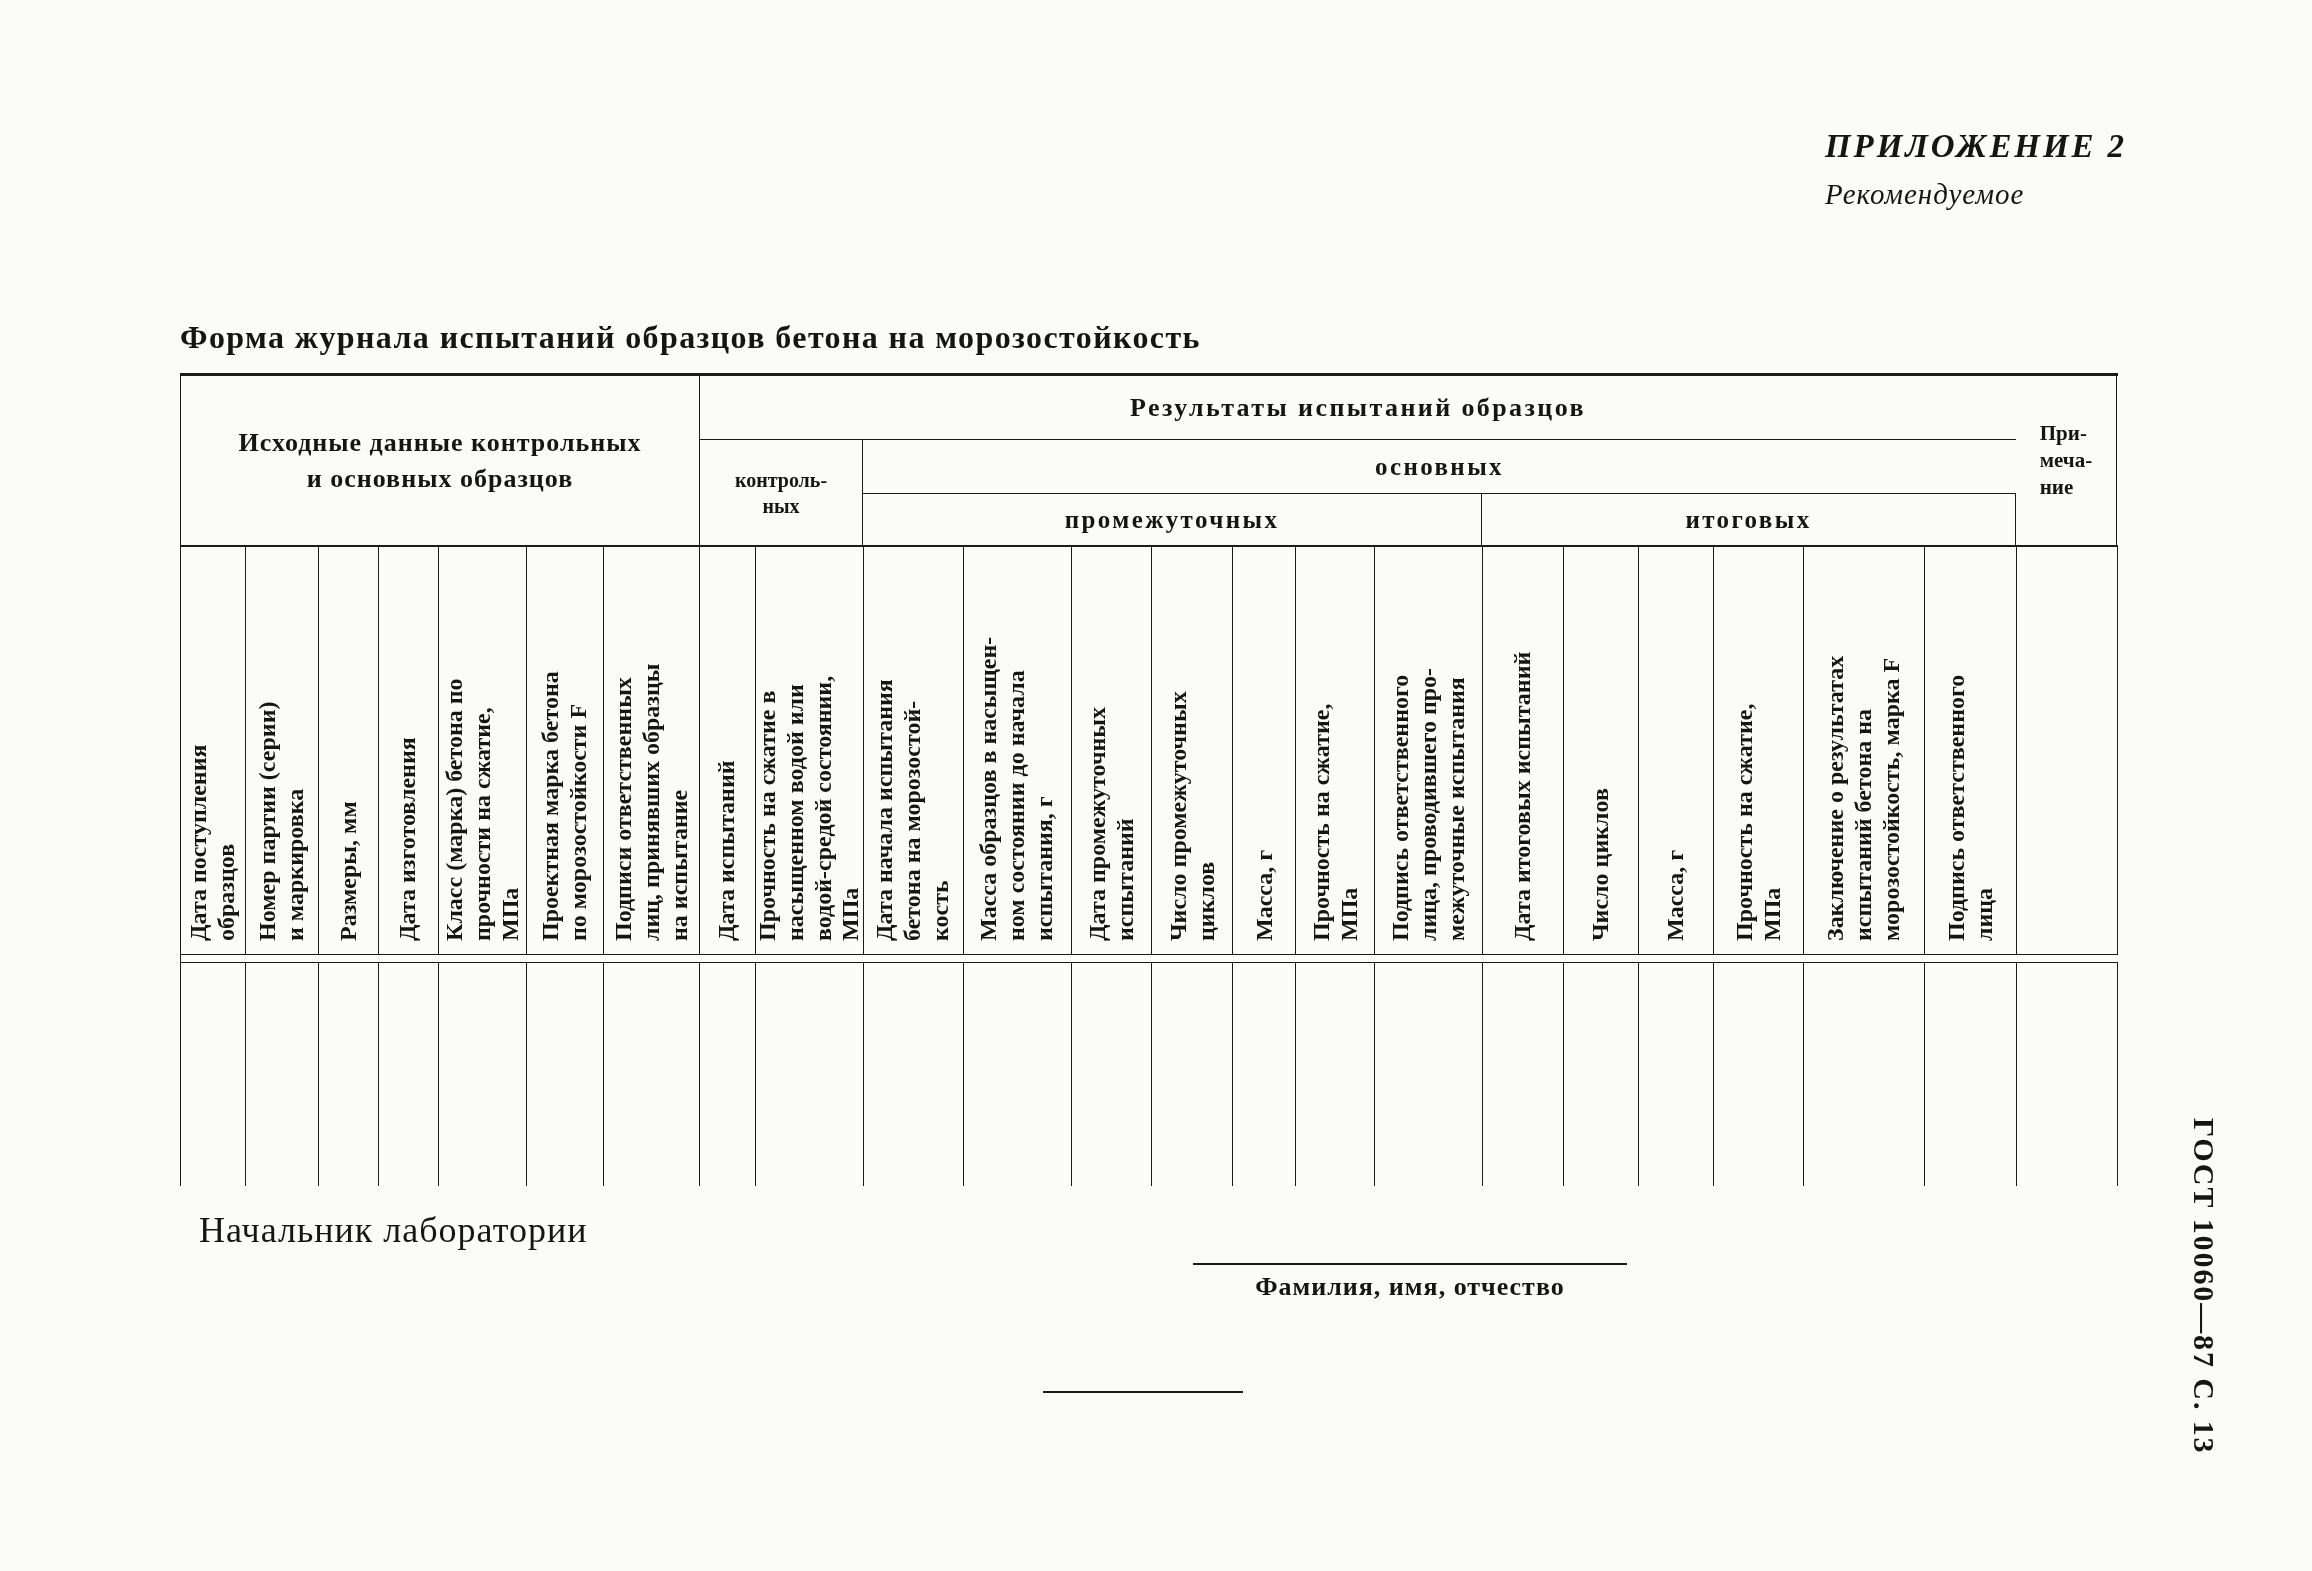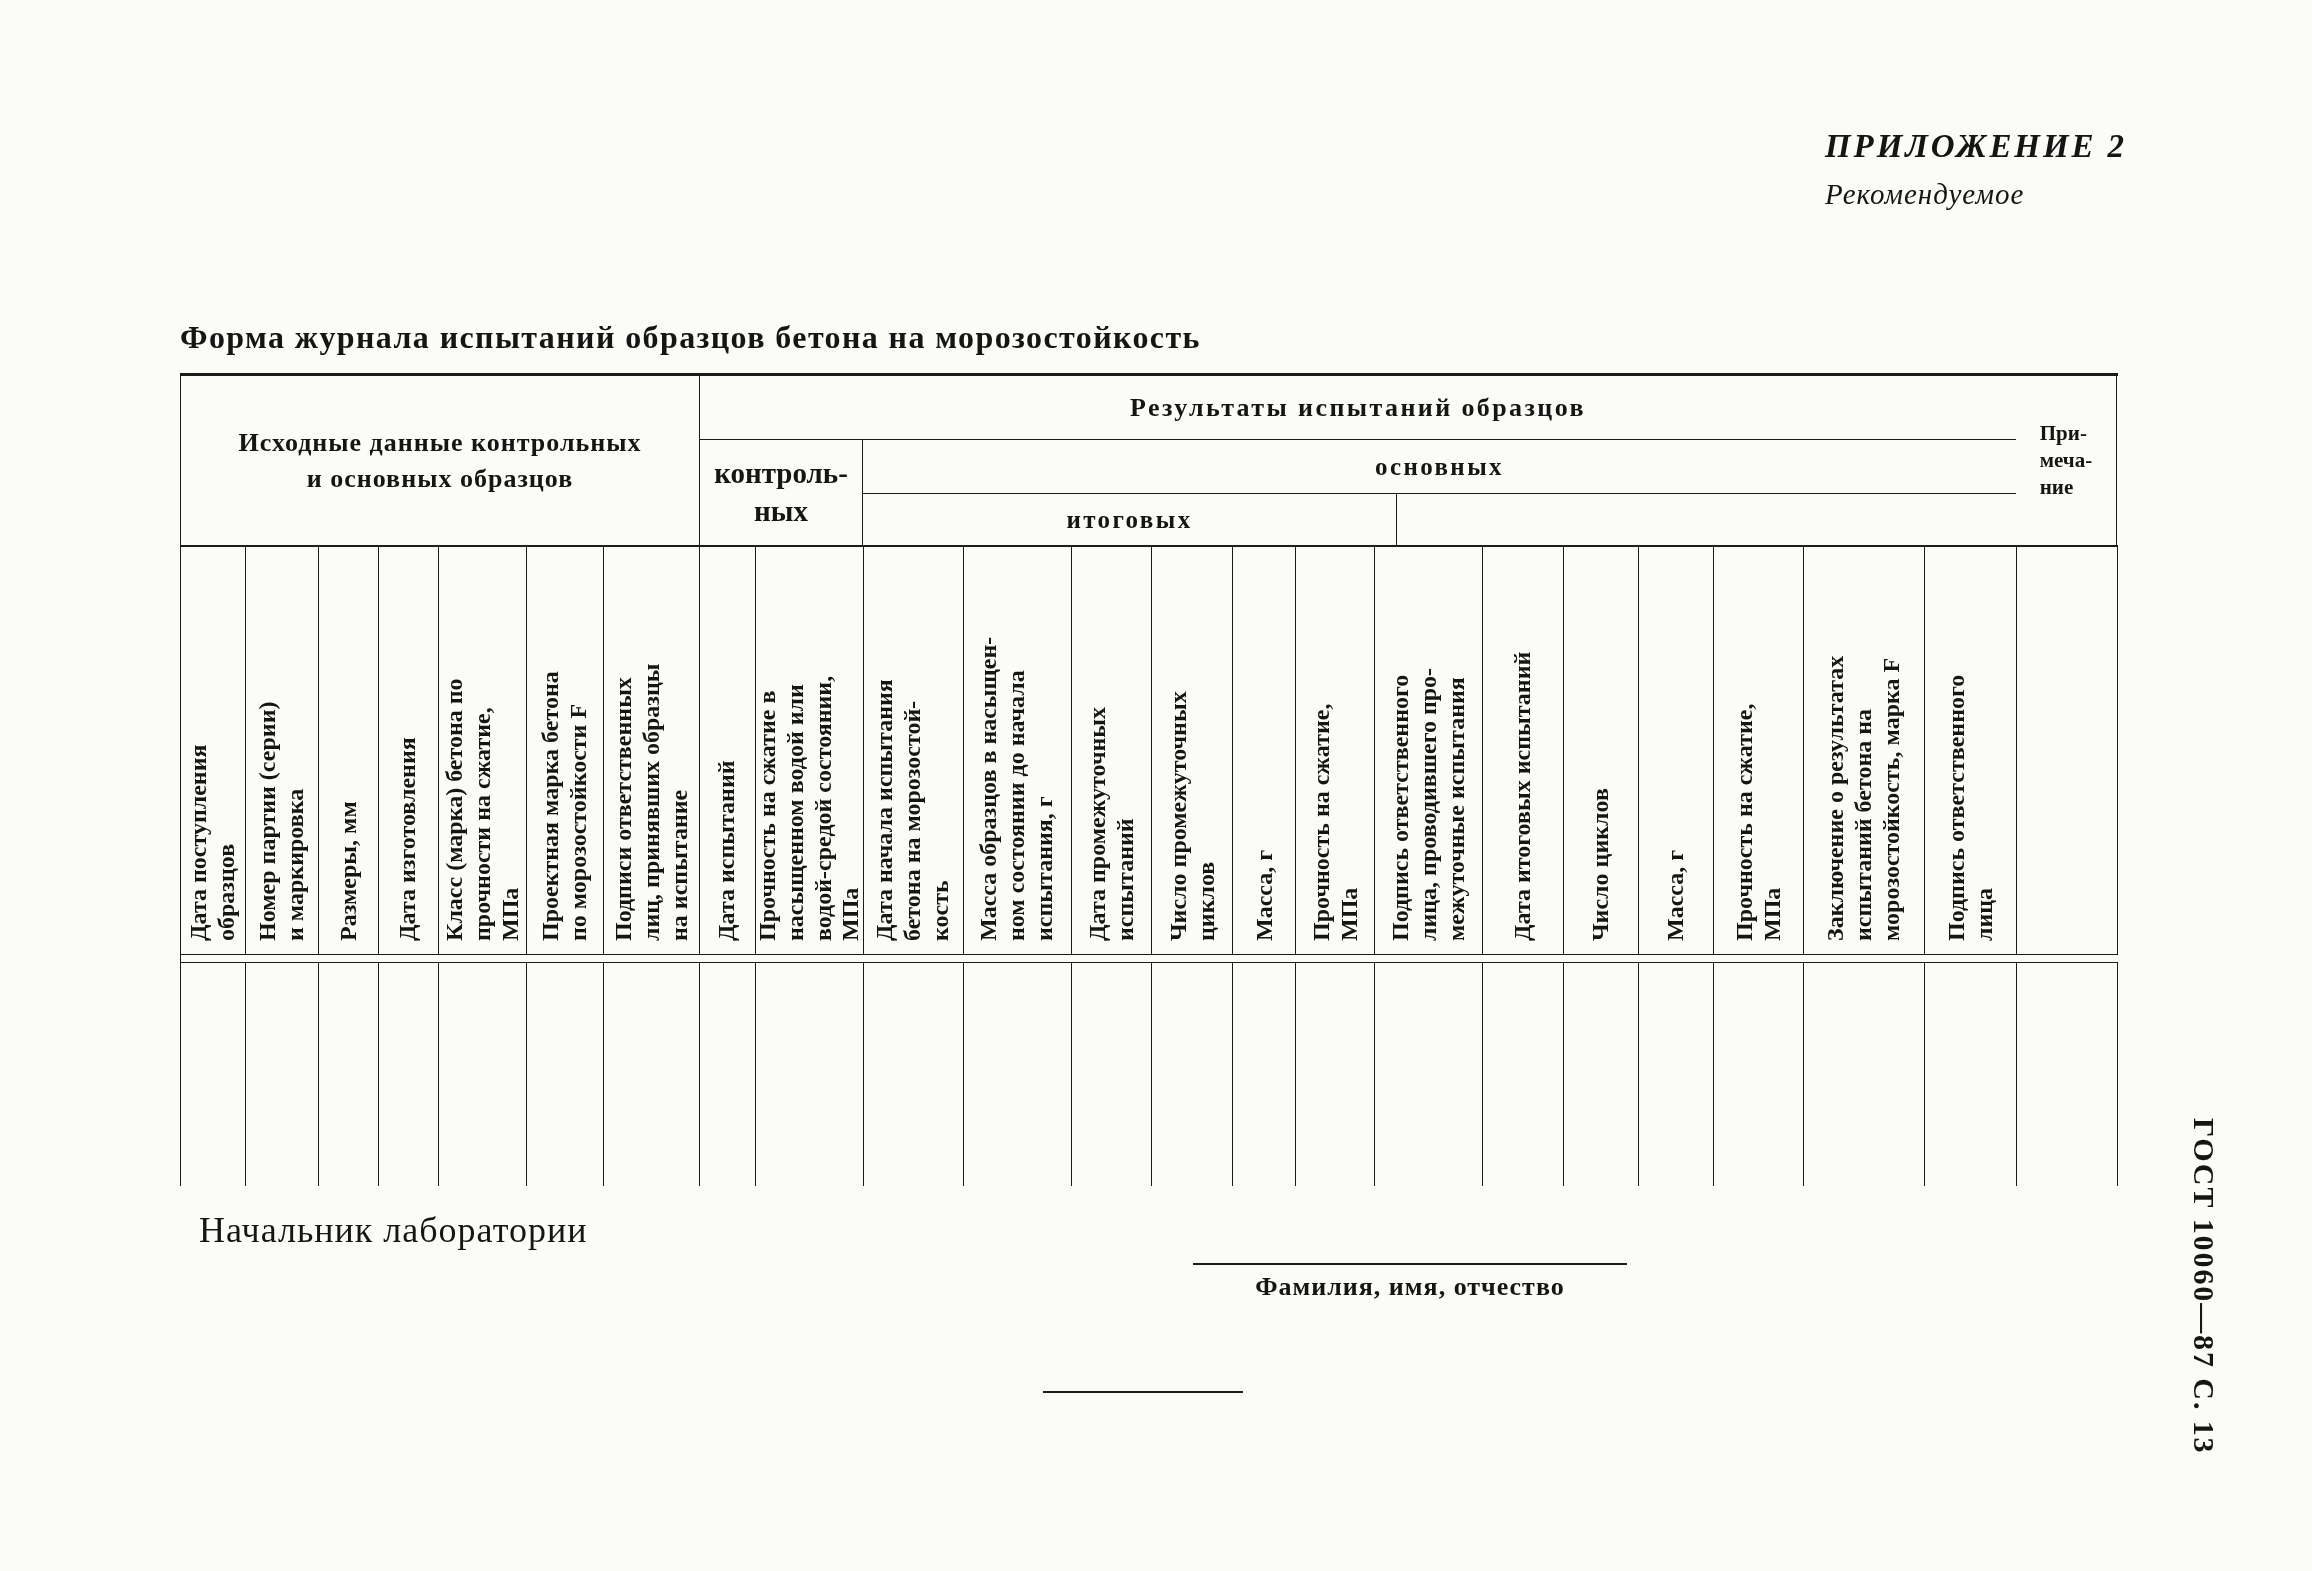--- a/index.html
+++ b/index.html
@@ -36,21 +36,21 @@
   .results-block { width:1316px; display:flex; flex-direction:column; }
   .results-title {
     height:64px; box-sizing:border-box; border-bottom:1.9px solid #1b1b1b;
     display:flex; align-items:center; justify-content:center;
     font-weight:700; font-size:26px; letter-spacing:2.4px;
   }
   .results-lower { display:flex; flex:1; }
   .control-cell {
     width:163px; box-sizing:border-box; border-right:1.9px solid #1b1b1b;
     display:flex; align-items:center; justify-content:center;
-    text-align:center; font-weight:700; font-size:29px; line-height:1.3; white-space:pre-line;
+    text-align:center; font-weight:700; font-size:20px; line-height:1.3; white-space:pre-line;
   }
   .main-block { width:1153px; display:flex; flex-direction:column; }
   .main-title {
     height:54px; box-sizing:border-box; border-bottom:1.9px solid #1b1b1b;
     display:flex; align-items:center; justify-content:center;
     font-weight:700; font-size:25px; letter-spacing:2.4px;
   }
   .main-lower { display:flex; flex:1; }
   .intermediate-cell, .final-cell {
     box-sizing:border-box; border-right:1.9px solid #1b1b1b;
@@ -117,20 +117,21 @@
     <div class="src-cell">Исходные данные контрольных
 и основных образцов</div>
     <div class="results-block">
       <div class="results-title">Результаты испытаний образцов</div>
       <div class="results-lower">
         <div class="control-cell">контроль-
 ных</div>
         <div class="main-block">
           <div class="main-title">основных</div>
           <div class="main-lower">
+            <div class="intermediate-cell">промежуточных</div>
             <div class="final-cell">итоговых</div>
           </div>
         </div>
       </div>
     </div>
     <div class="note-cell">При-
 меча-
 ние</div>
   </div>
 

